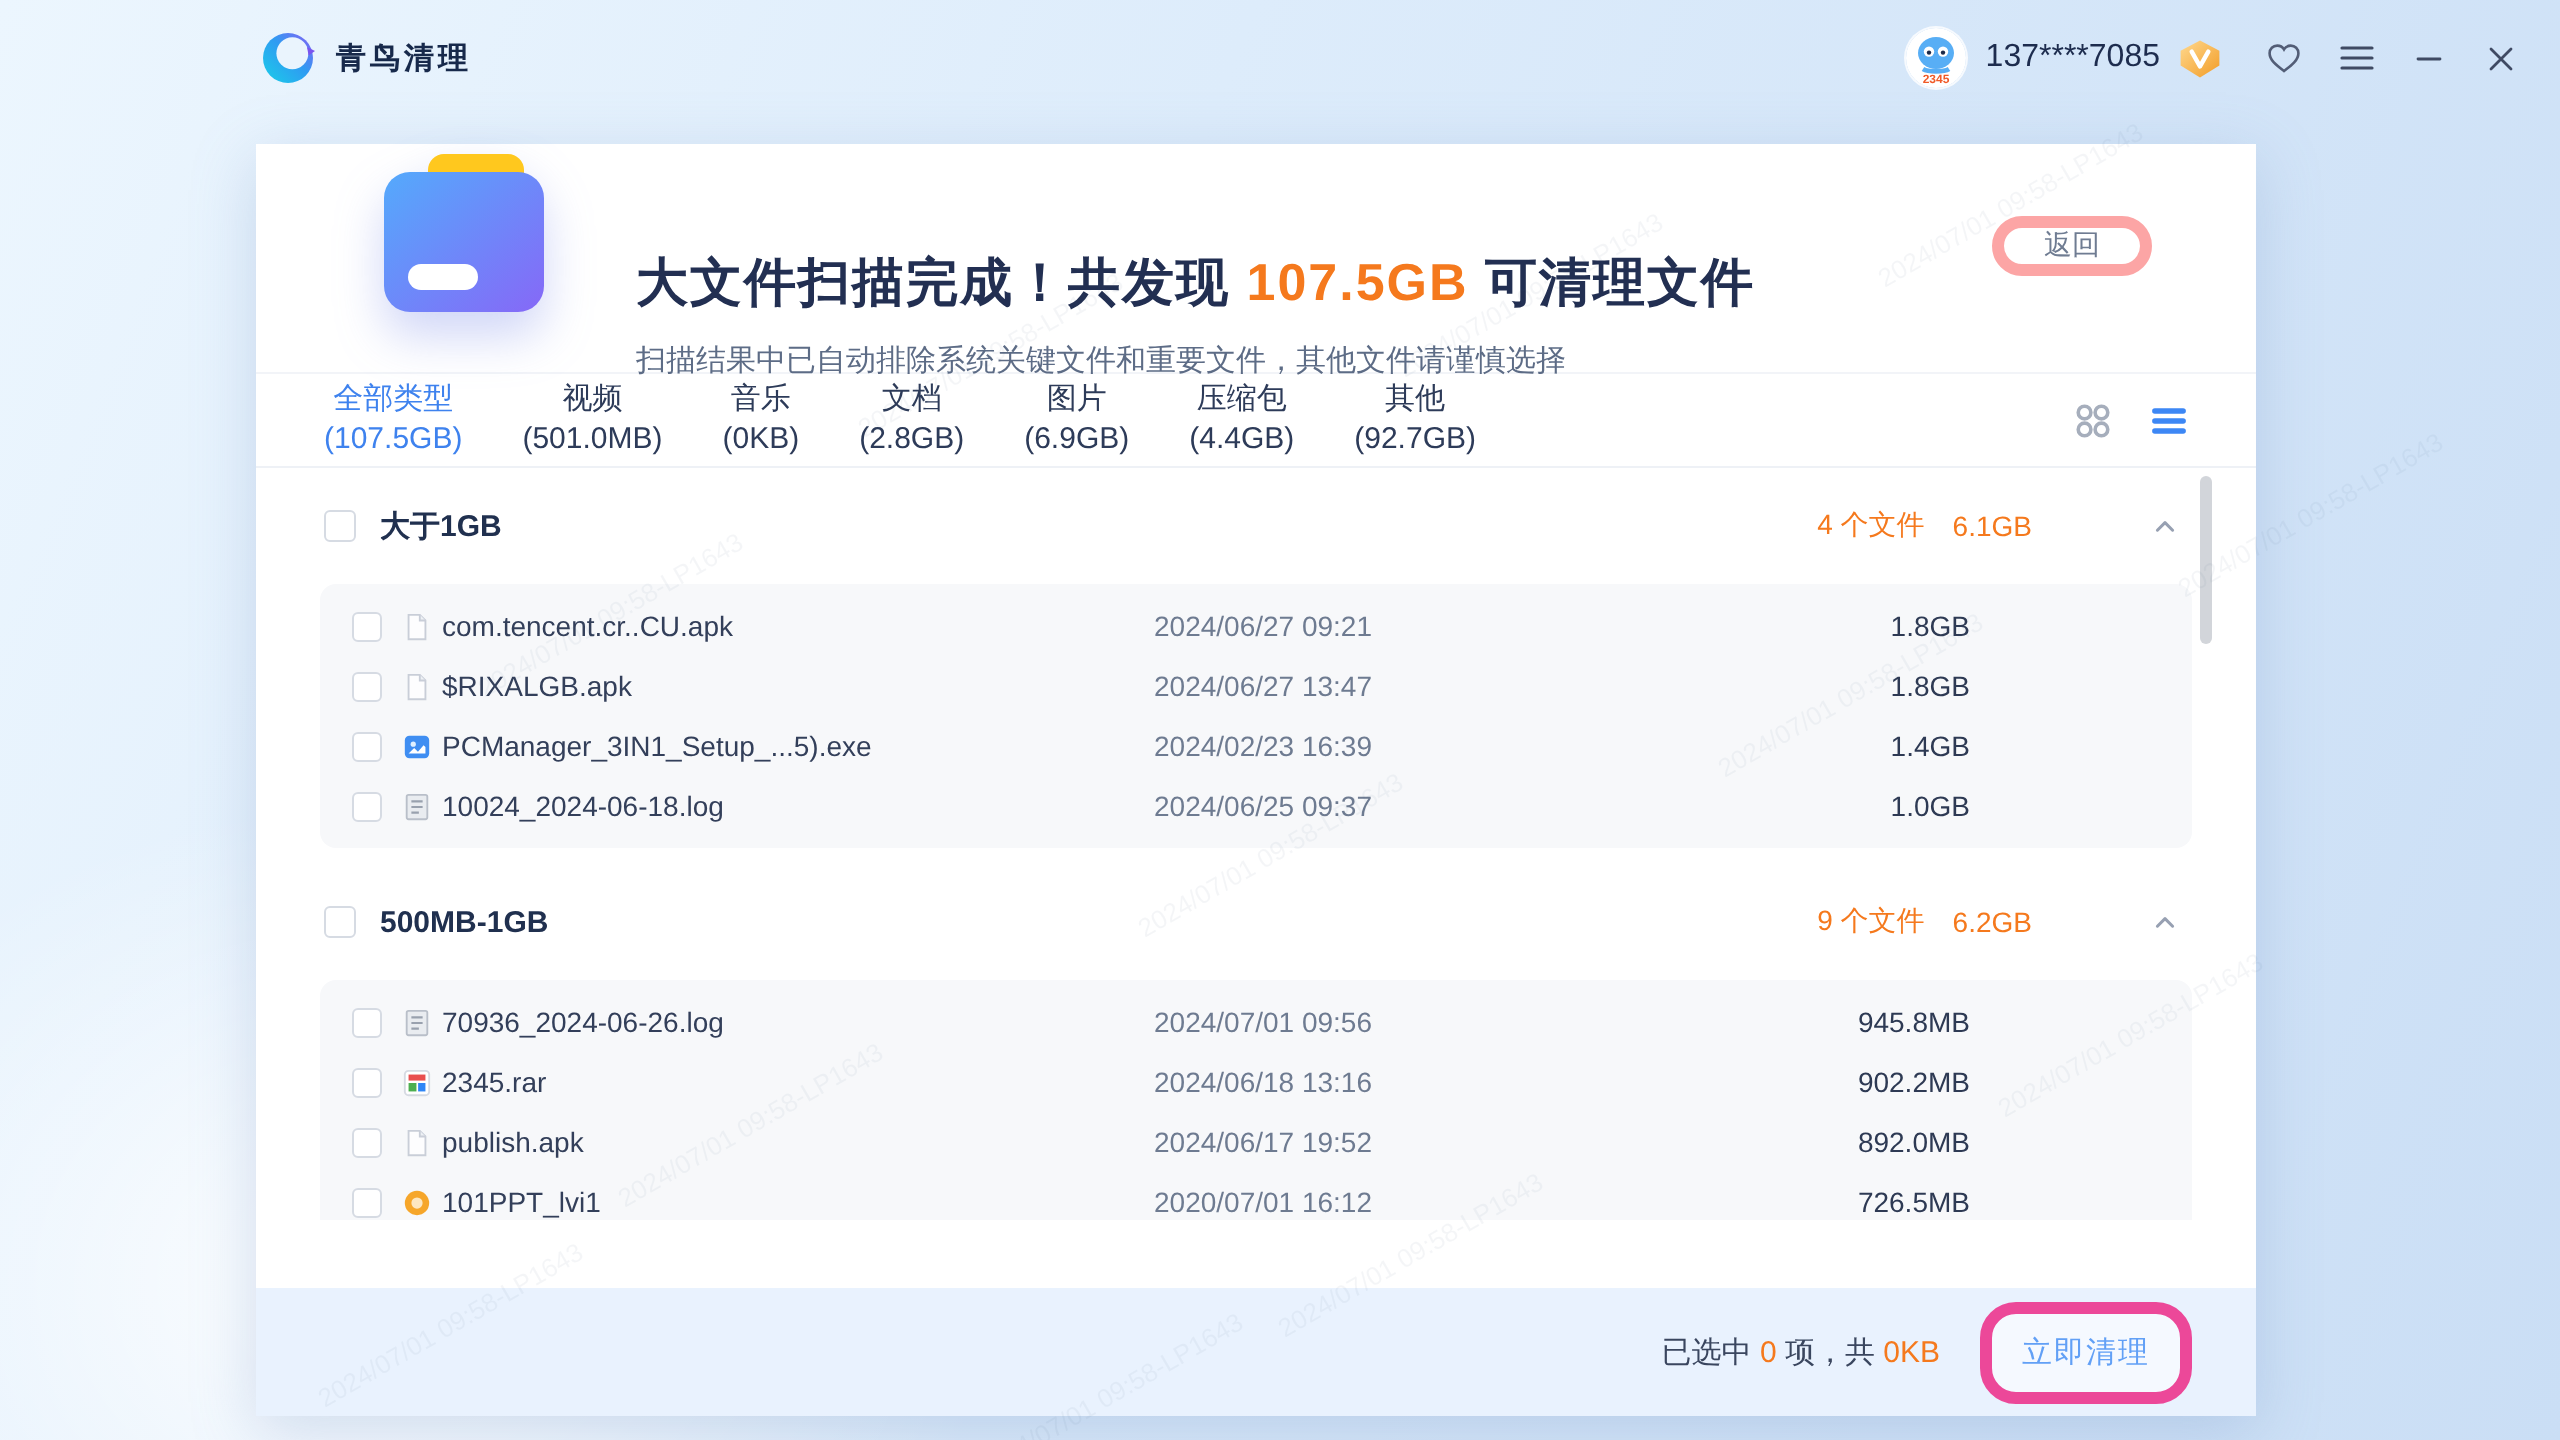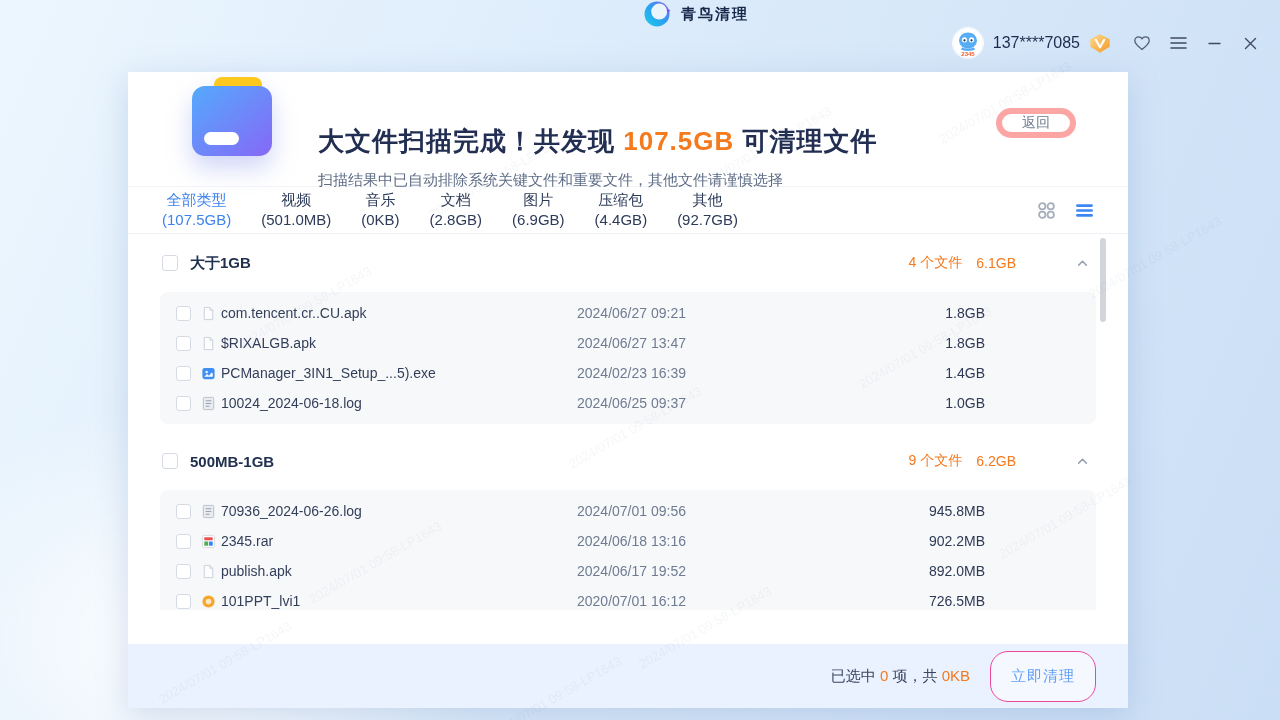--- a/index.html
+++ b/index.html
@@ -6,21 +6,21 @@
   html,body { width:1280px; height:720px; overflow:hidden; }
   body { font-family:"Liberation Sans","DejaVu Sans",sans-serif; }
 
   .window{ position:relative; width:1280px; height:720px;
     background:linear-gradient(112deg,#ecf6fe 0%,#ddecfb 40%,#cadef5 100%); }
   .window::before{ content:""; position:absolute; left:-120px; bottom:-160px; width:620px; height:480px;
     background:radial-gradient(closest-side, rgba(255,255,255,.95), rgba(255,255,255,0)); pointer-events:none;}
 
   
   .titlebar{ position:absolute; top:0; left:0; width:100%; height:58px;
-    display:flex; align-items:center; padding:0 18px 0 130px;flex-direction:column; }
+    display:flex; align-items:center; padding:0 18px 0 130px; }
   .brand{ display:flex; align-items:center; gap:10px; }
   .brand-name{ font-size:15px; font-weight:bold; color:#17294b; letter-spacing:2px; }
   .tb-right{ margin-left:auto; display:flex; align-items:center; }
   .avatar{ width:30px; height:30px; border-radius:50%; overflow:hidden; box-shadow:0 0 0 1px rgba(255,255,255,.8); cursor:pointer;}
   .account{ font-size:16px; color:#1d2c4e; margin:0 8px 0 10px; }
   .tb-icon{ display:flex; align-items:center; justify-content:center; width:24px; height:24px; cursor:pointer; }
   .gap22{ margin-left:18px; } .gap16{ margin-left:12px; }
 
   
   .card{ position:absolute; left:128px; top:72px; width:1000px; height:636px; background:#ffffff;
@@ -65,21 +65,21 @@
   .file-date{ font-size:14px; color:#6e7b91; }
   .file-size{ font-size:14px; color:#2e3a54; text-align:right; }
   .scroll-thumb{ position:absolute; right:22px; top:4px; width:6px; height:84px; border-radius:3px;
     background:#d2d5da; cursor:pointer; }
 
   
   .card-footer{ margin-top:auto; flex:none; height:64px; background:#e9f2fe; display:flex;
     align-items:center; justify-content:flex-end; padding:0 32px; }
   .sel-text{ font-size:15px; color:#3a465f; }
   .sel-text .hl{ color:#f5791d; }
-  .clean-btn{ margin-left:20px; width:106px; height:51px; border:1px solid #ec4899; border-radius:18px;
+  .clean-btn{ margin-left:20px; width:106px; height:51px; border:6px solid #ec4899; border-radius:18px;
     background:rgba(255,255,255,.55); color:#62a0f6; font-size:15px; display:flex; align-items:center;
     justify-content:center; cursor:pointer; letter-spacing:1px; }
 
   
   .wm{ position:absolute; font-size:13px; color:#3a5a7a; opacity:.05; transform:rotate(-30deg);
     white-space:nowrap; pointer-events:none; }
 </style>
 </head>
 <body>
 

